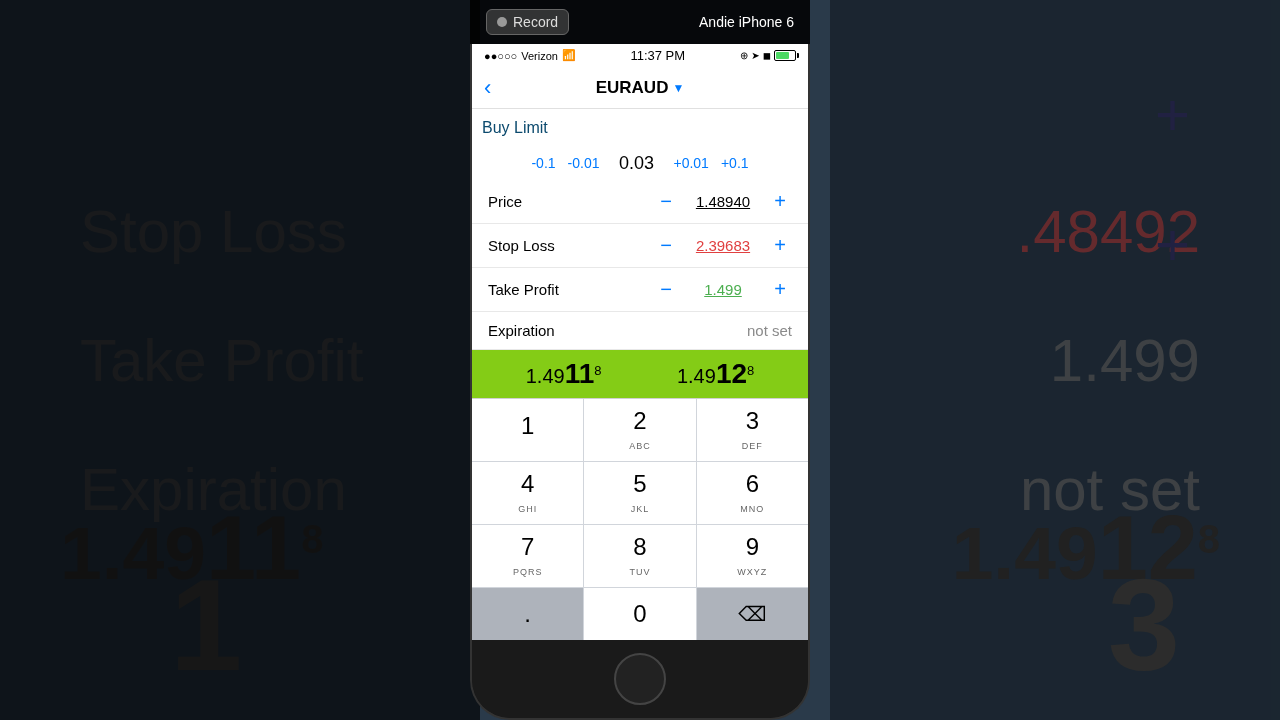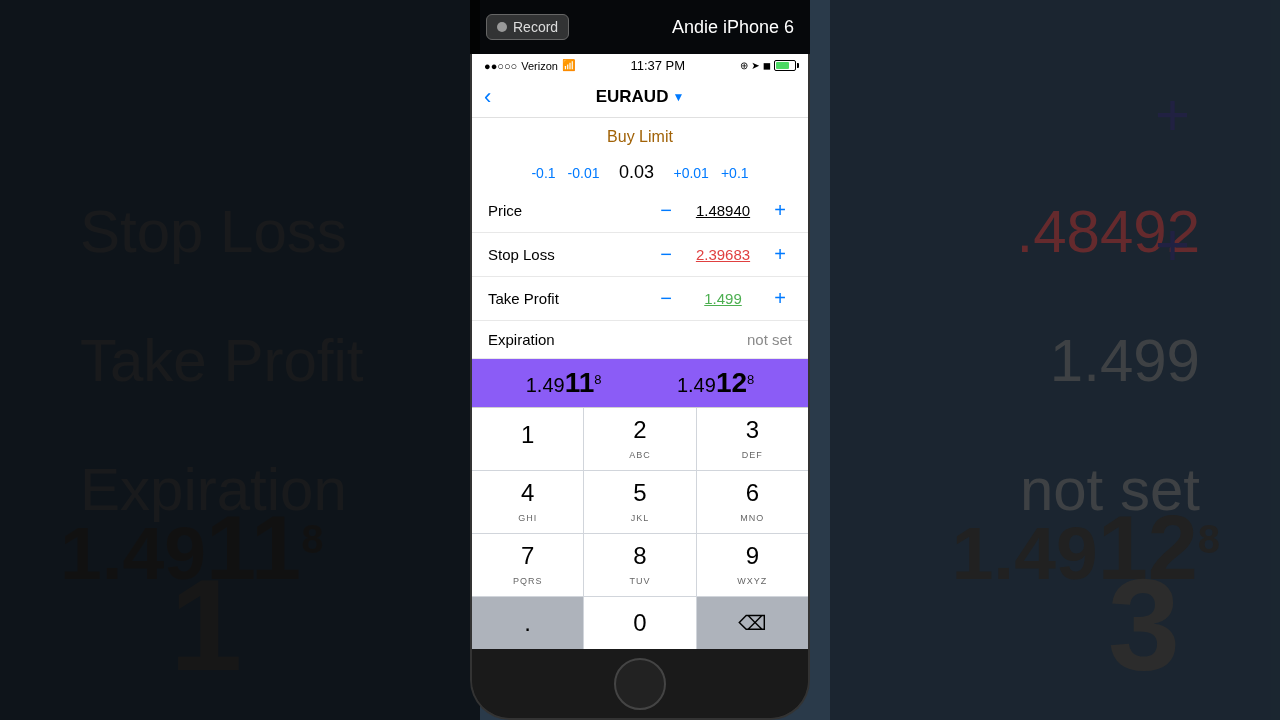--- a/index.html
+++ b/index.html
@@ -91,21 +91,21 @@
     }
 
     
     .recording-bar {
       background: rgba(0,0,0,0.85);
       width: 100%;
       display: flex;
       align-items: center;
       justify-content: space-between;
       padding: 4px 16px;
-      height: 54px;
+      height: 44px;
     }
 
     .record-btn {
       display: flex;
       align-items: center;
       gap: 6px;
       background: rgba(80,80,80,0.6);
       border: 1px solid #666;
       border-radius: 6px;
       padding: 4px 10px;
@@ -119,21 +119,21 @@
       background: #999;
     }
 
     .record-label {
       color: #ddd;
       font-size: 14px;
     }
 
     .device-name {
       color: #fff;
-      font-size: 18px;
+      font-size: 14px;
       font-weight: 500;
     }
 
     
     .phone-body {
       background: #1a1a1a;
       border-radius: 0 0 40px 40px;
       width: 340px;
       flex: 1;
       display: flex;
@@ -237,23 +237,22 @@
       gap: 4px;
     }
 
     .nav-dropdown {
       color: #007aff;
       font-size: 12px;
     }
 
     
     .trade-type {
-      text-align: center;
       padding: 10px;
-      color: #a16207;
+      color: #0c4a6e;
       font-size: 16px;
     }
 
     
     .volume-row {
       display: flex;
       align-items: center;
       justify-content: center;
       gap: 12px;
       padding: 6px 3px;
@@ -320,21 +319,21 @@
     .value-red { color: #e04040; }
     .value-green { color: #4caf50; }
 
     .expiry-value {
       font-size: 15px;
       color: #8a8a8a;
     }
 
     
     .keypad-display {
-      background: #8b5cf6;
+      background: #84cc16;
       display: flex;
       justify-content: space-around;
       align-items: center;
       padding: 8px 16px;
       border-bottom: 1px solid #d0d0d0;
     }
 
     .kp-display-val {
       font-size: 20px;
       color: #000;

